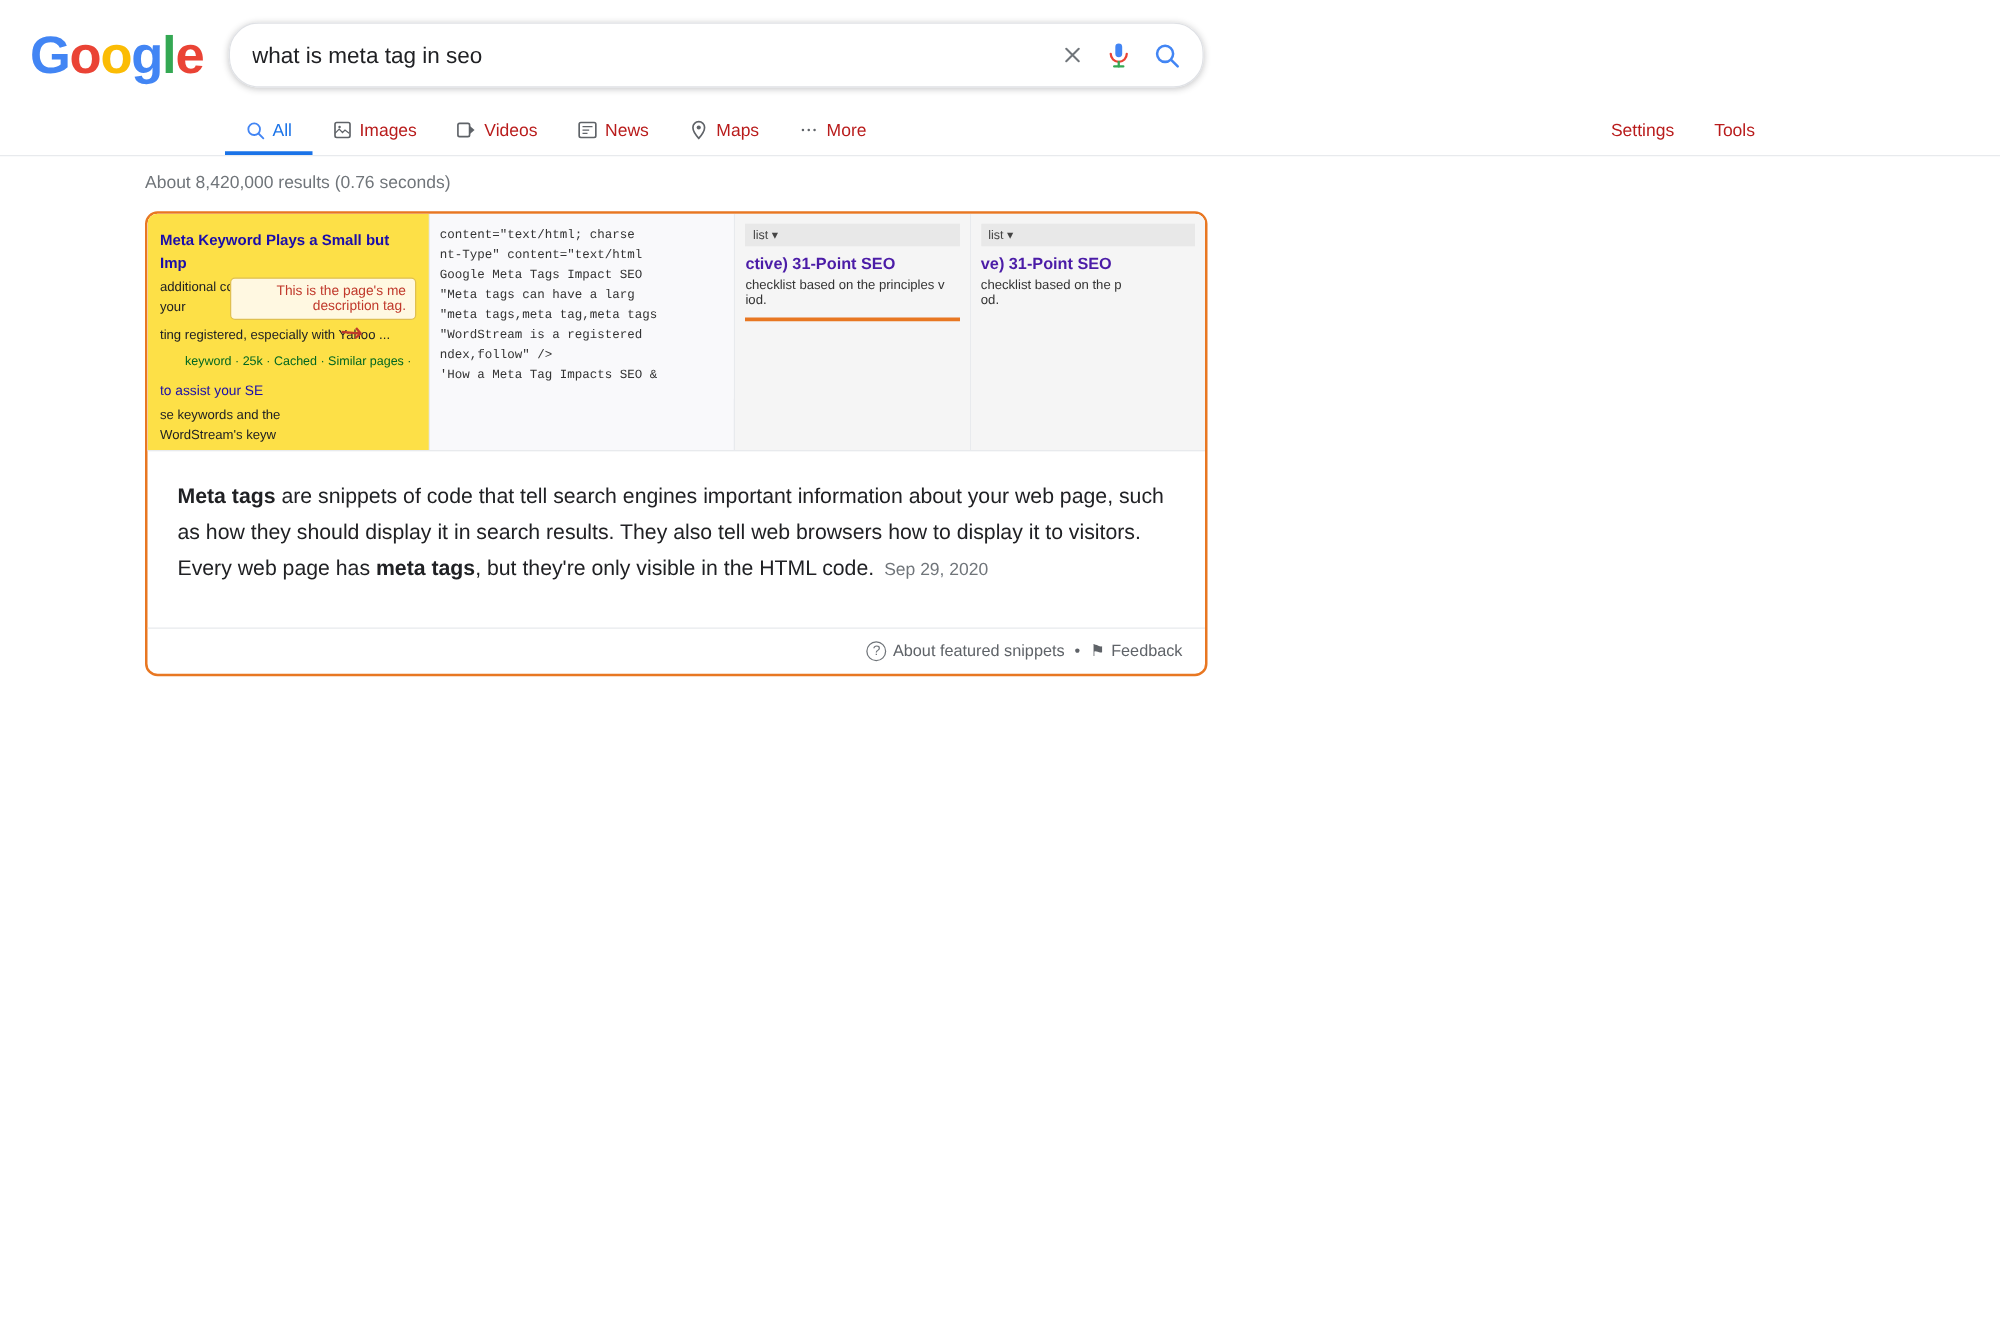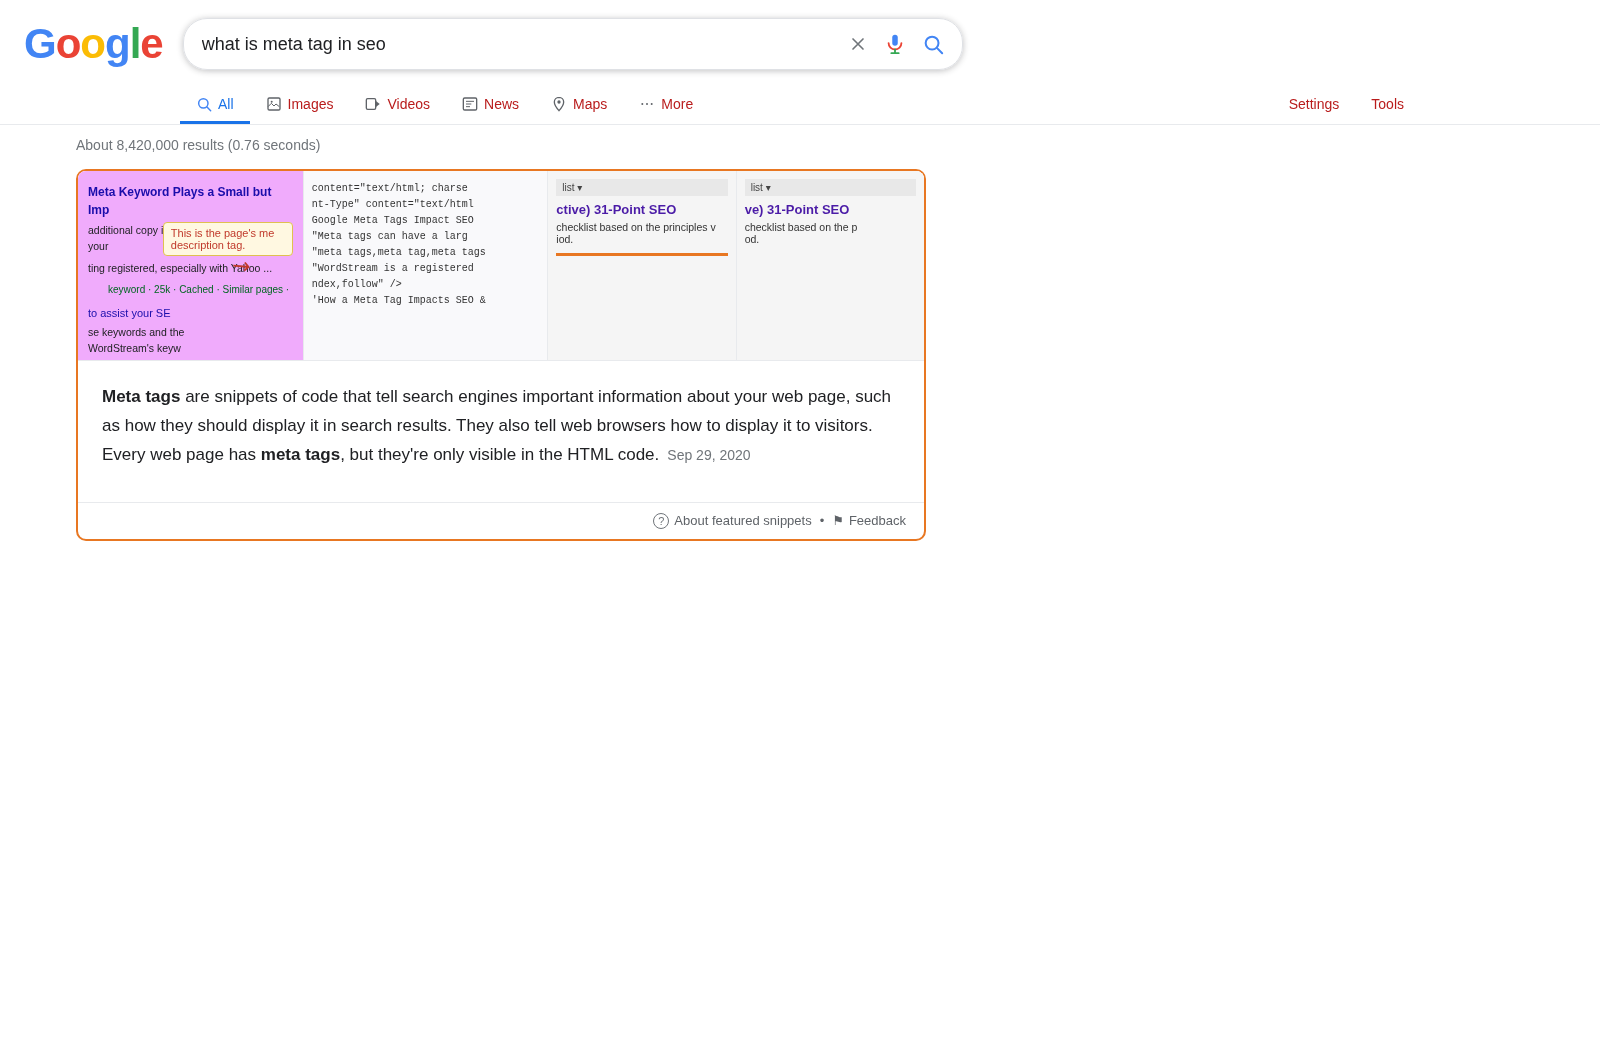--- a/index.html
+++ b/index.html
@@ -105,21 +105,21 @@
     }
 
     .nav-right {
       margin-left: auto;
       display: flex;
       gap: 0;
     }
 
     
     .results-area {
-      padding: 12px 76px;
+      padding: 12px 116px;
     }
 
     .results-count {
       font-size: 14px;
       color: #70757a;
       margin-bottom: 16px;
     }
 
     
     .featured-snippet {
@@ -411,37 +411,37 @@
   </div>
 </nav>
 
 <div class="results-area">
   <div class="results-count">About 8,420,000 results (0.76 seconds)</div>
 
   <div class="featured-snippet">
 
     <div class="snippet-images">
 
-      <div class="snippet-img-col" style="flex: 1.2; background:#f0abfc; position:relative;">
+      <div class="snippet-img-col" style="flex: 1.2; background:#fde047; position:relative;">
         <div class="col1-content">
           <div class="col1-title">
             <span style="color:#1a0dab; font-weight:700;">Meta Keyword</span>
             <span style="color:#1a0dab;"> Plays a Small but Imp</span>
           </div>
           <div class="col1-desc">additional copy included in the HTML of your</div>
           <div class="col1-desc">ting registered, especially with Yahoo ...</div>
           <div class="col1-meta">keyword · 25k · Cached · Similar pages ·</div>
           <div class="col1-link2" style="color:#1a0dab;">to assist your SE</div>
           <div class="col1-desc2">se keywords and the</div>
           <div class="col1-desc2">WordStream's keyw</div>
         </div>
 
         <div style="position:absolute; top:82px; right:52px; color:#c0392b; font-size:22px; transform: rotate(50deg);">↗</div>
 
-        <div class="tooltip-box" style="position:absolute; top:48px; right:10px; width:130px; text-align:left;">
+        <div class="tooltip-box" style="position:absolute; top:48px; right:10px; width:149px; text-align:right;">
           <span>This is the page's me<br>description tag.</span>
         </div>
 
       </div>
 
       <div class="snippet-img-col" style="flex: 1.3; background:#f9f9fb;">
         <div class="col2-content">
           <div>content="text/html; charse</div>
           <div>nt-Type" content="text/html</div>
           <div>Google Meta Tags Impact SEO</div>

